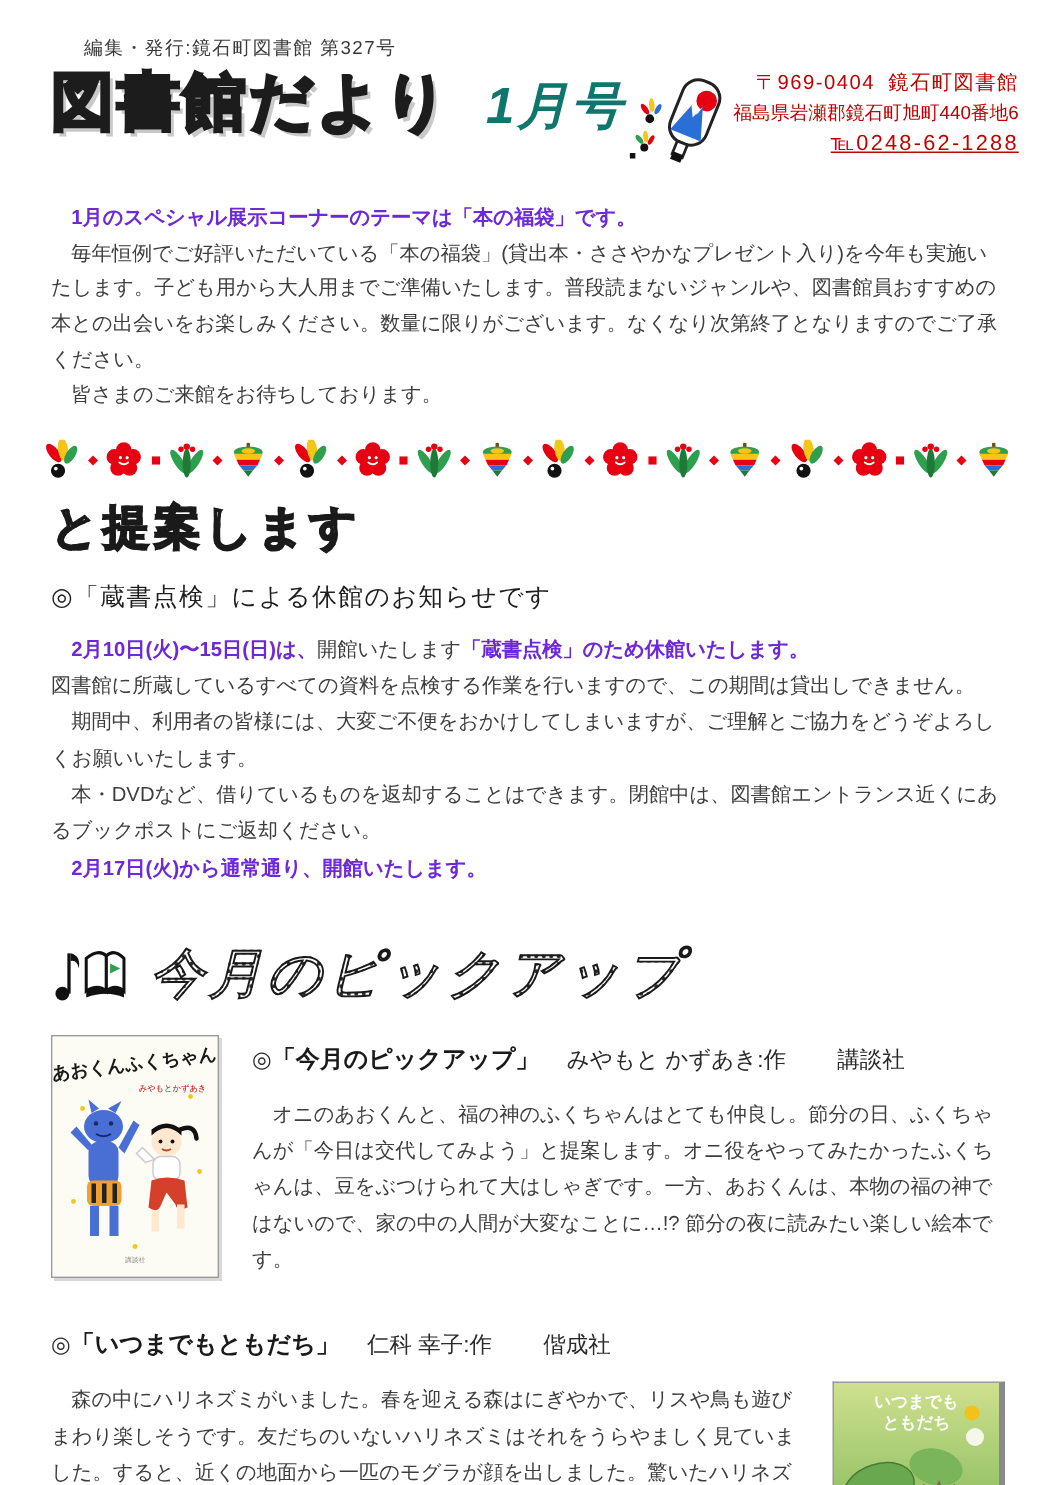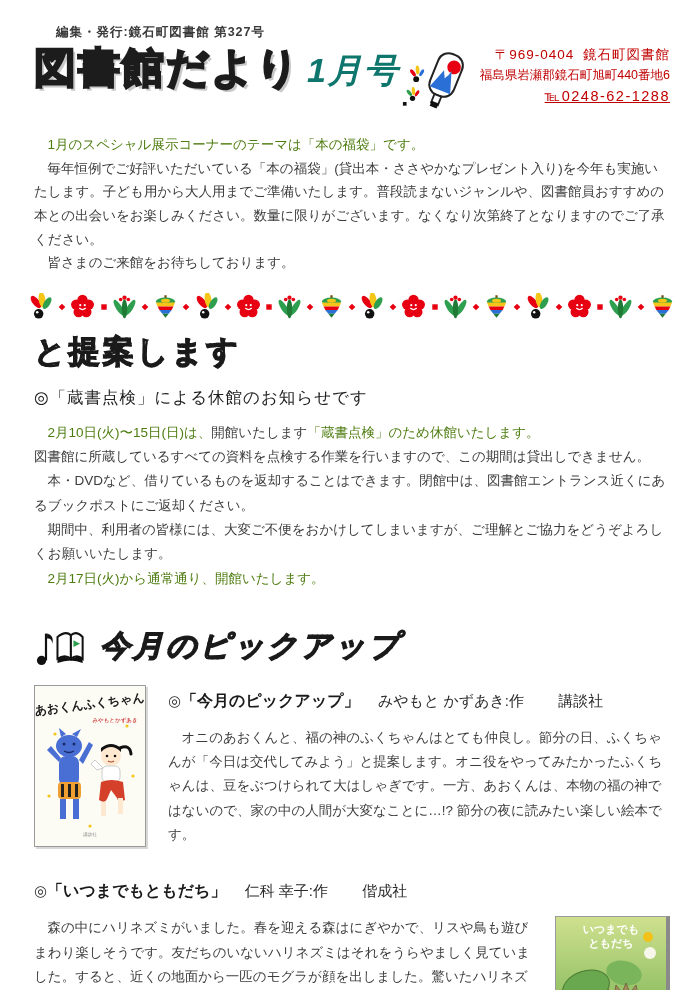--- a/index.html
+++ b/index.html
@@ -4,42 +4,42 @@
 <style>
   html,body{margin:0;padding:0;background:#fff;}
   body{
     width:700px;height:990px;overflow:hidden;position:relative;
     font-family:"Liberation Sans","DejaVu Sans",sans-serif;
     color:#3d3d3d;
   }
   .page{padding:24px 30px 0 34px;}
 
   
-  .edit-note{font-size:12.5px;color:#3a3a3a;letter-spacing:1px;padding-left:22px;font-weight:bold;}
+  .edit-note{font-size:12.5px;color:#3a3a3a;letter-spacing:1px;padding-left:22px;}
   .header-row{display:flex;align-items:flex-start;margin-top:4px;}
-  .title-block{display:flex;align-items:baseline;gap:6px;white-space:nowrap;}
+  .title-block{display:flex;align-items:baseline;gap:23px;white-space:nowrap;}
   .main-title{
     font-size:42px;font-weight:900;letter-spacing:2px;color:#1c1c1c;line-height:1.1;
   }
   @supports ((-webkit-text-stroke:2px #000)){
     .main-title{color:#fff;-webkit-text-stroke:2.2px #1c1c1c;text-shadow:3px 3px 0 #c9c9c9;}
   }
   .issue-title{font-size:34px;font-weight:900;font-style:italic;color:#0f766e;letter-spacing:2px;}
   .hagoita{margin:0 6px 0 2px;flex:0 0 auto;}
   .addr-block{margin-left:auto;text-align:right;color:#c00000;line-height:1.55;white-space:nowrap;}
   .addr-line1{font-size:13.5px;letter-spacing:1px;}
   .addr-line1 .addr-name{margin-left:4px;}
   .addr-line2{font-size:12.5px;}
   .addr-line3{font-size:14.5px;letter-spacing:1.5px;text-decoration:underline;}
 
   
   .intro{margin-top:16px;font-size:13.5px;line-height:1.75;}
   .indent{text-indent:1em;}
   p{margin:0;}
-  .bold{font-weight:normal;color:#4d7c0f;}
+  .bold{font-weight:bold;color:#6d28d9;}
 
   
   .divider{margin:14px -6px 6px -6px;display:flex;align-items:center;justify-content:space-between;height:36px;}
   .div-icon{display:block;}
   .div-icon.big{width:27px;height:27px;}
   .div-icon.small{width:10px;height:10px;}
 
   
   .news-heading{
     margin-top:4px;font-size:31px;font-weight:900;letter-spacing:3px;color:#2a2a2a;
@@ -55,21 +55,21 @@
       -webkit-background-clip:text;background-clip:text;
     }
   }
   .sub-heading{margin-top:14px;font-size:16.5px;font-weight:normal;color:#1e1e1e;letter-spacing:1px;}
   .news-body{margin-top:12px;font-size:13.5px;line-height:1.8;}
   .news-body p{margin:0;}
   .reopen{margin-top:2px;}
 
   .pickup-row{display:flex;align-items:center;gap:14px;margin-top:34px;}
   .pickup-heading{
-    font-size:30px;font-weight:700;font-style:italic;letter-spacing:3px;color:#2a2a2a;
+    font-size:36px;font-weight:400;font-style:italic;letter-spacing:3px;color:#2a2a2a;
   }
   @supports ((-webkit-background-clip:text)){
     .pickup-heading{
       color:transparent;-webkit-text-stroke:1.3px #1a1a1a;
       background-image:radial-gradient(#2b2b2b 1.2px,transparent 1.5px);
       background-size:5px 5px;
       -webkit-background-clip:text;background-clip:text;
     }
   }
 
@@ -281,22 +281,22 @@
         <use href="#sym-koma"></use>
       </svg>
     </div>
 
   <div class="news-heading">と提案します</div>
   <div class="sub-heading">◎「蔵書点検」による休館のお知らせです</div>
 
   <div class="news-body">
     <p class="indent"><span class="bold">2月10日(火)〜15日(日)は、</span><span>開館いたします</span><span class="bold">「蔵書点検」のため休館いたします。</span></p>
     <p>図書館に所蔵しているすべての資料を点検する作業を行いますので、この期間は貸出しできません。</p>
+    <p class="indent">期間中、利用者の皆様には、大変ご不便をおかけしてしまいますが、ご理解とご協力をどうぞよろしくお願いいたします。</p>
     <p class="indent">本・DVDなど、借りているものを返却することはできます。閉館中は、図書館エントランス近くにあるブックポストにご返却ください。</p>
-    <p class="indent">期間中、利用者の皆様には、大変ご不便をおかけしてしまいますが、ご理解とご協力をどうぞよろしくお願いいたします。</p>
     <p class="indent bold reopen">2月17日(火)から通常通り、開館いたします。</p>
   </div>
 
   <div class="pickup-row">
     <svg width="52" height="44" viewBox="0 0 62 52">
       <circle cx="9" cy="42" r="5.5" fill="#111"></circle>
       <rect x="13" y="10" width="2.6" height="32" fill="#111"></rect>
       <path d="M15.6,10 Q24,12 22,22 Q21,15 15.6,16 Z" fill="#111"></path>
       <path d="M28,14 Q38,6 44,12 L44,40 Q37,34 28,40 Z" fill="#fff" stroke="#111" stroke-width="2.4"></path>
       <path d="M44,12 Q50,6 58,14 L58,40 Q51,34 44,40 Z" fill="#fff" stroke="#111" stroke-width="2.4"></path>

